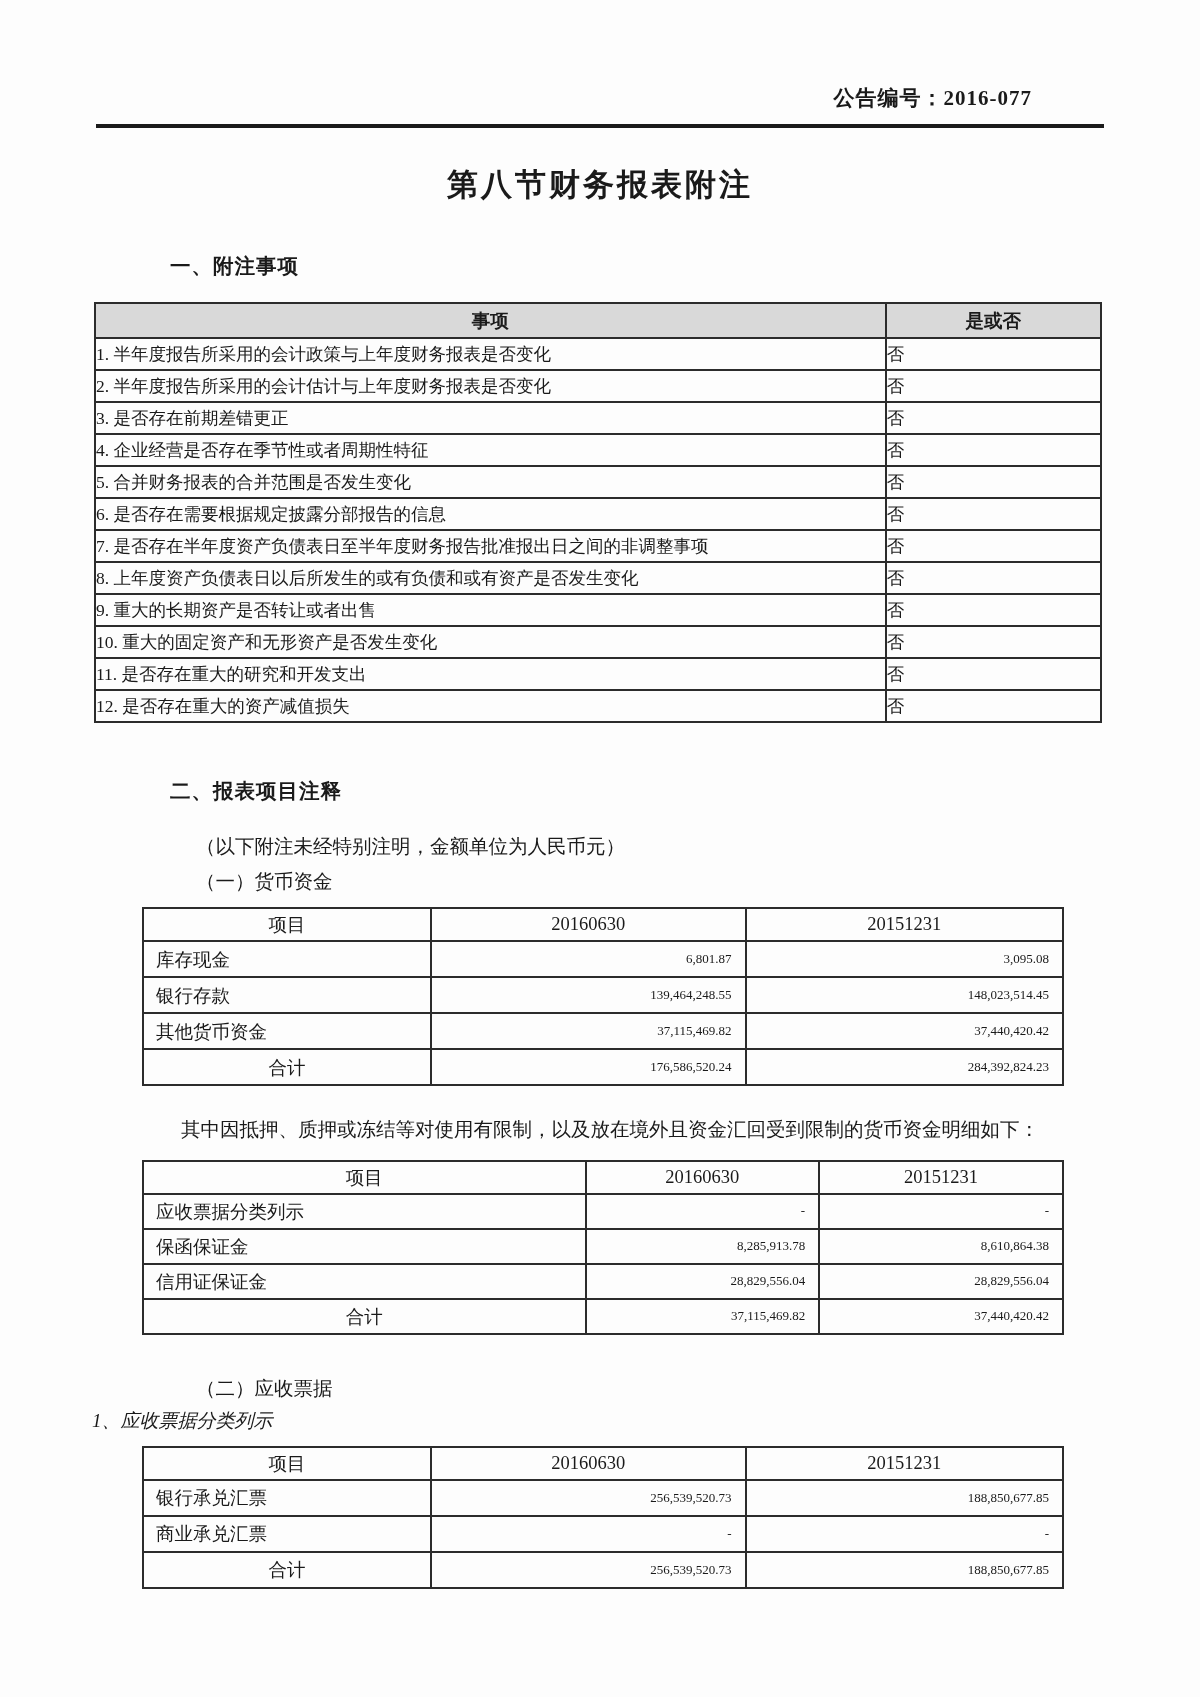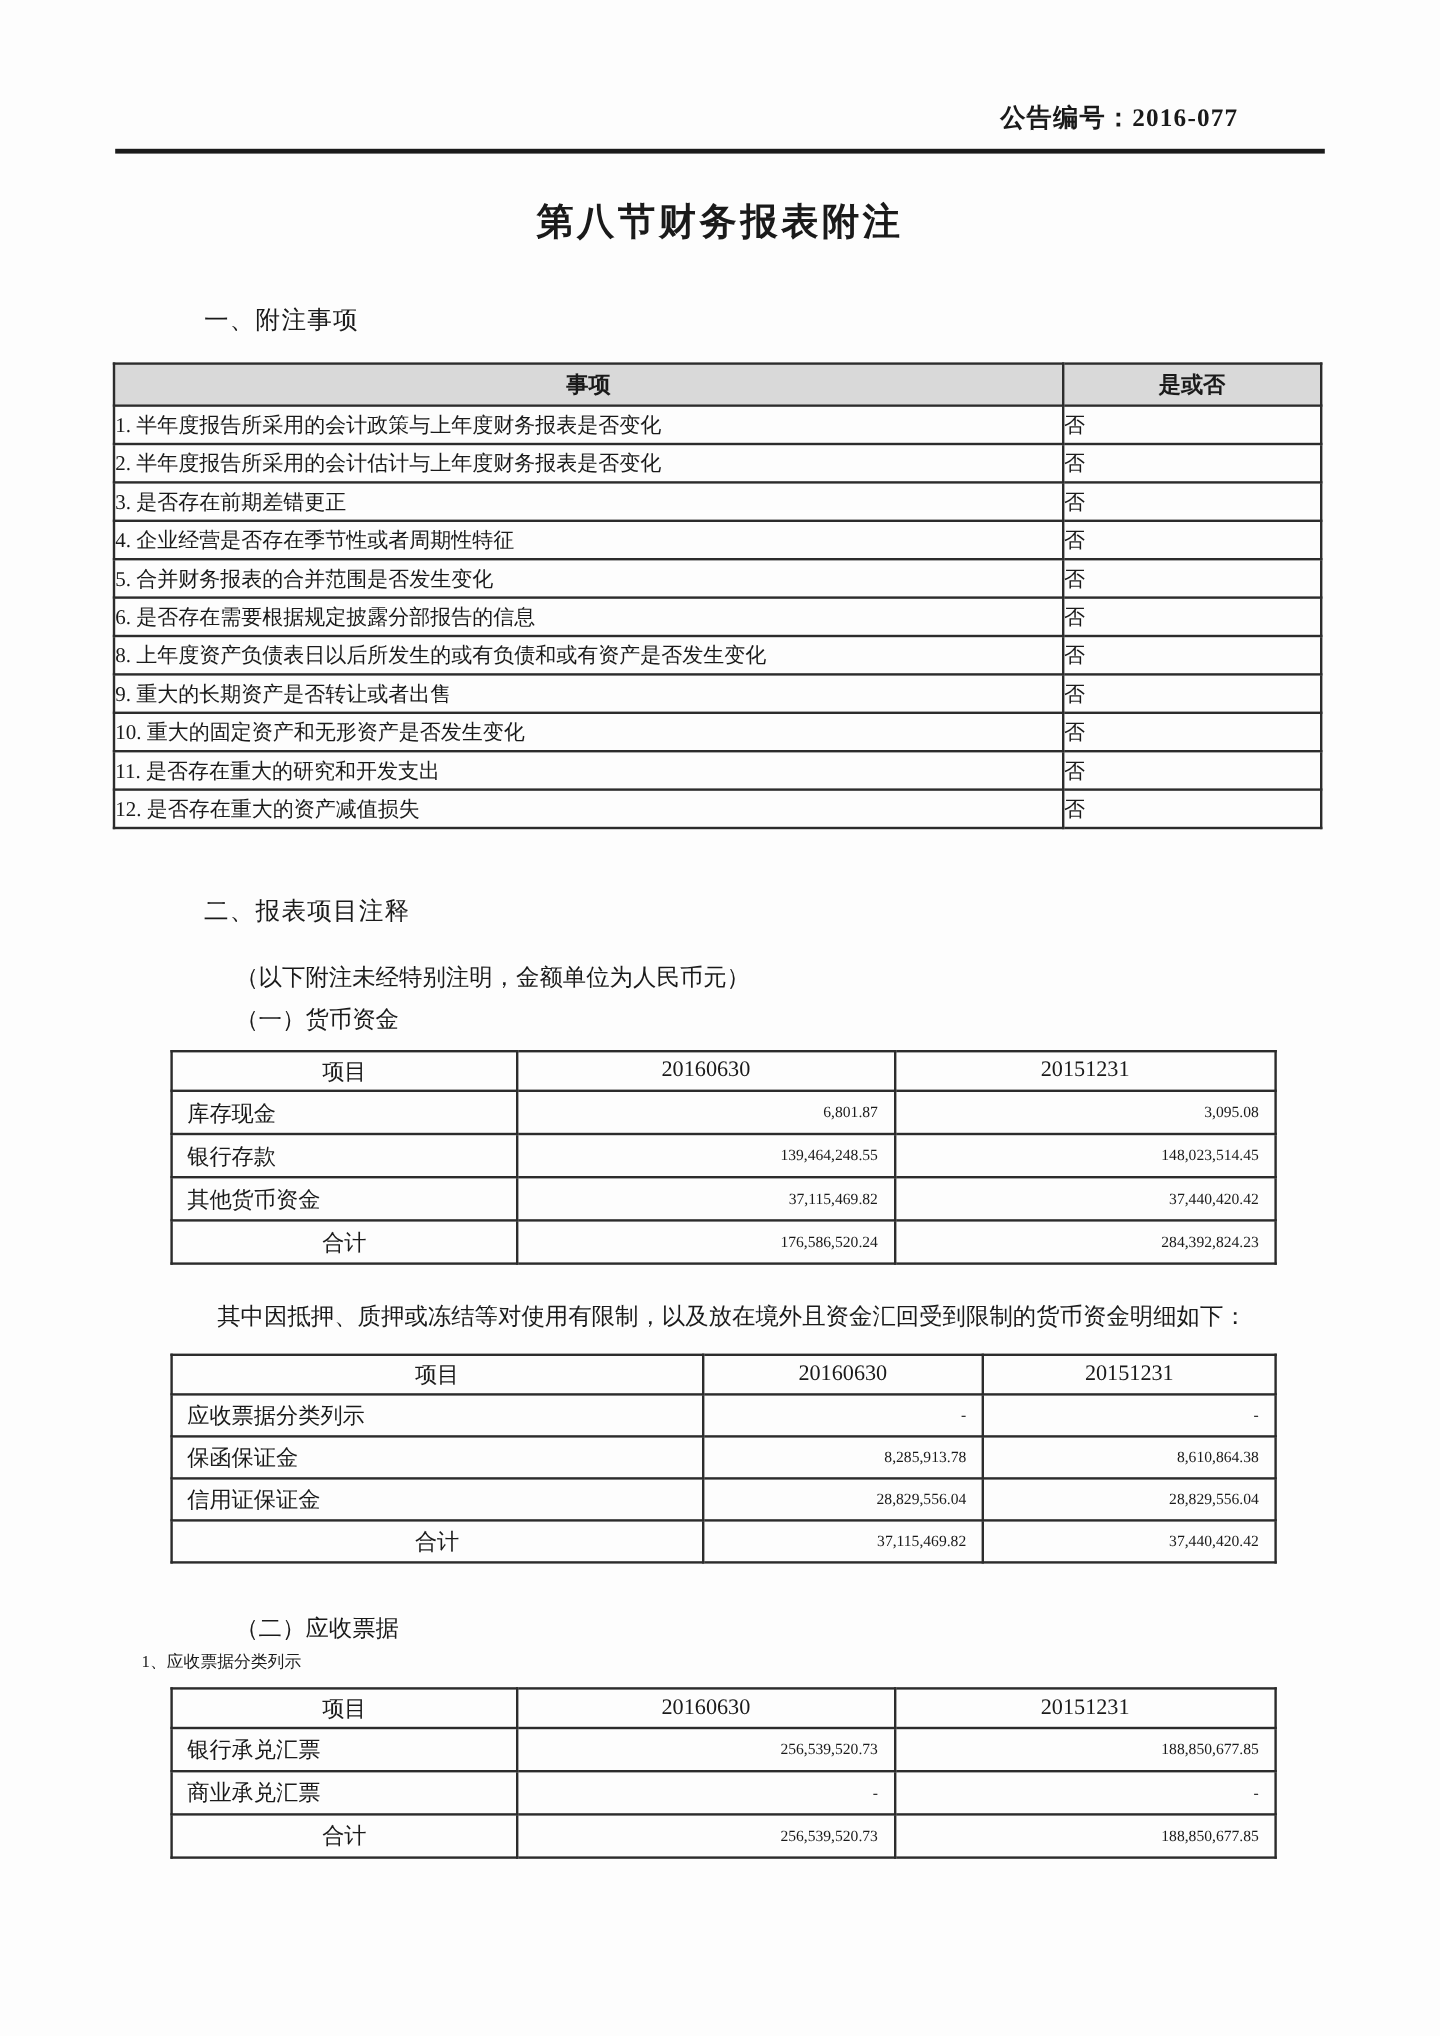--- a/index.html
+++ b/index.html
@@ -30,21 +30,21 @@
   .page-title {
     margin: 36px 0 0 0;
     text-align: center;
     font-size: 31px;
     font-weight: bold;
     letter-spacing: 3px;
   }
   .section-heading {
     margin: 46px 0 22px 170px;
     font-size: 20.5px;
-    font-weight: normal;
+    font-weight: bold;
     letter-spacing: 1px;
   }
   .section-heading.s2 { margin-top: 54px; margin-bottom: 16px; }
 
   table { border-collapse: collapse; table-layout: fixed; }
   th, td { border: 2px solid #2c2c2c; overflow: hidden; }
 
   
   .t1 {
     margin-left: 94px;
@@ -87,22 +87,23 @@
   .unit-note {
     margin: 28px 0 8px 196px;
     font-size: 19.5px;
   }
   .sub-heading {
     margin: 2px 0 12px 196px;
     font-size: 19.5px;
   }
   .sub-heading.nr { margin-top: 40px; margin-bottom: 6px; }
   .sub-heading2 {
-    margin: 0 0 12px 118px;
-    font-size: 14px;
+    margin: 0 0 12px 92px;
+    font-size: 19px;
+    font-style: italic;
   }
   .para {
     margin: 28px 142px 14px 142px;
     width: 910px;
     font-size: 19.5px;
     line-height: 1.62;
     text-indent: 2em;
   }
 </style>
 </head>
@@ -144,20 +145,24 @@
       <tr>
         <td>4. 企业经营是否存在季节性或者周期性特征</td>
         <td>否</td>
       </tr>
       <tr>
         <td>5. 合并财务报表的合并范围是否发生变化</td>
         <td>否</td>
       </tr>
       <tr>
         <td>6. 是否存在需要根据规定披露分部报告的信息</td>
+        <td>否</td>
+      </tr>
+      <tr>
+        <td>7. 是否存在半年度资产负债表日至半年度财务报告批准报出日之间的非调整事项</td>
         <td>否</td>
       </tr>
       <tr>
         <td>8. 上年度资产负债表日以后所发生的或有负债和或有资产是否发生变化</td>
         <td>否</td>
       </tr>
       <tr>
         <td>9. 重大的长期资产是否转让或者出售</td>
         <td>否</td>
       </tr>

